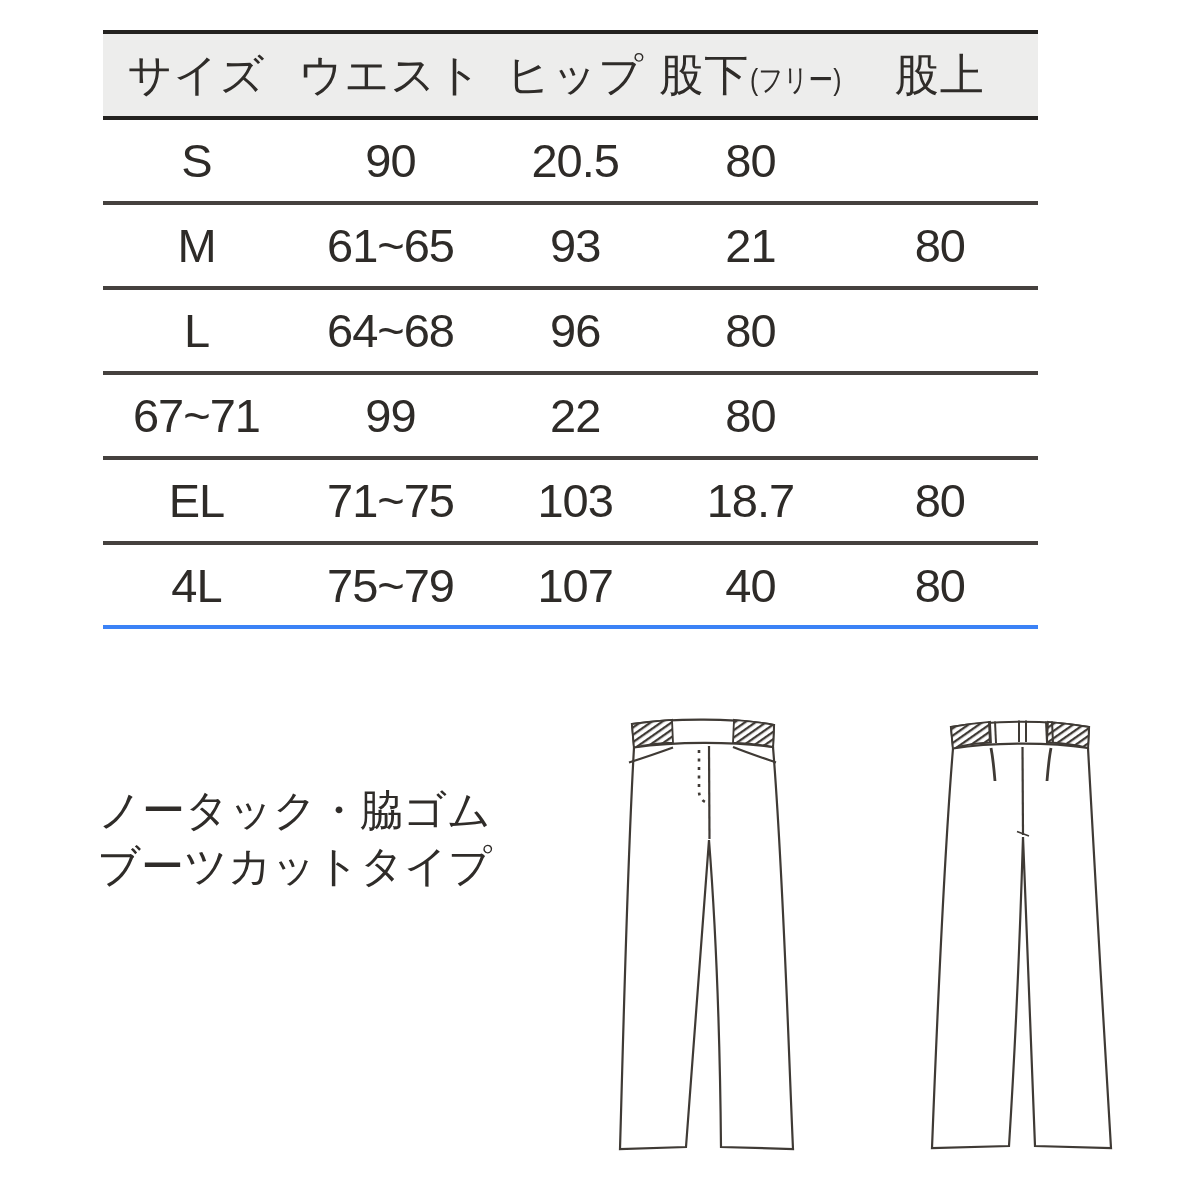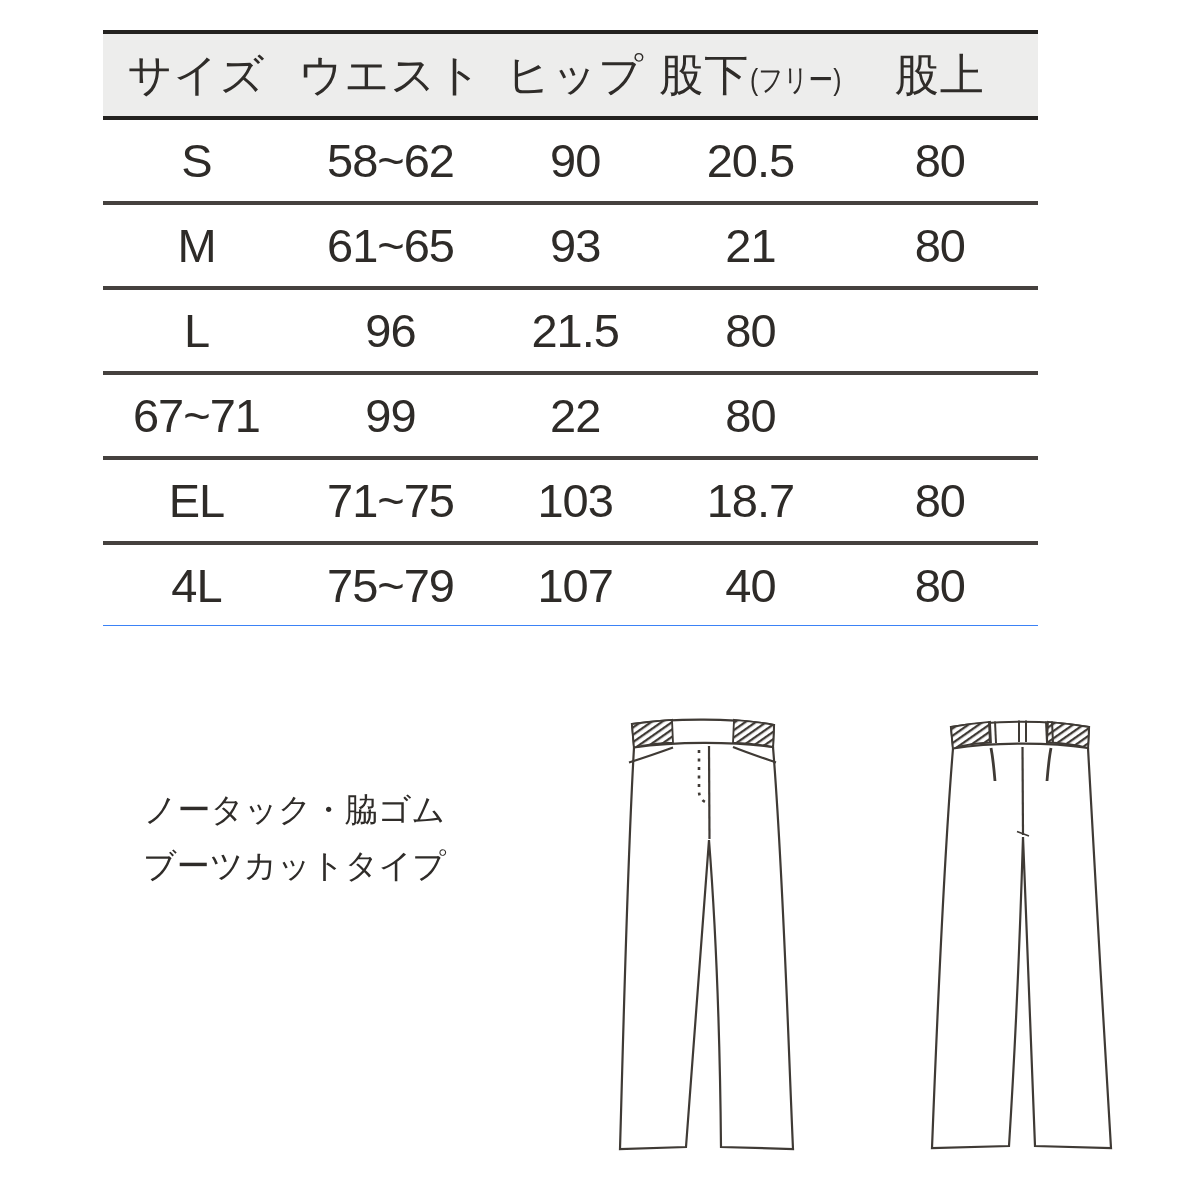--- a/index.html
+++ b/index.html
@@ -23,30 +23,30 @@
   }
   .th .small{
     font-size:30px;letter-spacing:0;display:inline-block;
     transform:scaleX(.82);transform-origin:left center;margin-left:1px;
   }
   .tr{
     height:81px;border-bottom:4px solid #45413e;
     display:grid;grid-template-columns:20% 21.5% 18% 19.5% 21%;
     align-items:center;
   }
-  .tr:last-child{border-bottom:1px solid #3b82f6;height:80px;}
+  .tr:last-child{border-bottom:4px solid #3b82f6;height:80px;}
   .td{
     text-align:center;font-size:47px;font-weight:500;color:#2e2b28;
     letter-spacing:-1px;white-space:nowrap;
   }
 
   
   .caption{
     position:absolute;left:92px;top:782px;width:405px;text-align:center;
-    font-size:33px;line-height:56px;font-weight:500;color:#2f2c29;letter-spacing:0;
+    font-size:43px;line-height:56px;font-weight:500;color:#2f2c29;letter-spacing:0;
   }
 
   
   .pants{position:absolute;width:290px;height:510px;}
   .pants-front{left:580px;top:690px;}
   .pants-back{left:880px;top:690px;}
 </style>
 </head>
 <body>
 
@@ -56,36 +56,35 @@
     <div class="thead">
       <div class="th">サイズ</div>
       <div class="th">ウエスト</div>
       <div class="th">ヒップ</div>
       <div class="th"><span>股下</span><span class="small">(フリー)</span></div>
       <div class="th">股上</div>
     </div>
 
     <div class="tr">
       <div class="td">S</div>
-      <div class="td">58~62</div>
       <div class="td">90</div>
       <div class="td">20.5</div>
       <div class="td">80</div>
     </div>
     <div class="tr">
       <div class="td">M</div>
       <div class="td">61~65</div>
       <div class="td">93</div>
       <div class="td">21</div>
       <div class="td">80</div>
     </div>
     <div class="tr">
       <div class="td">L</div>
+      <div class="td">64~68</div>
       <div class="td">96</div>
-      <div class="td">21.5</div>
       <div class="td">80</div>
     </div>
     <div class="tr">
       <div class="td">67~71</div>
       <div class="td">99</div>
       <div class="td">22</div>
       <div class="td">80</div>
     </div>
     <div class="tr">
       <div class="td">EL</div>

